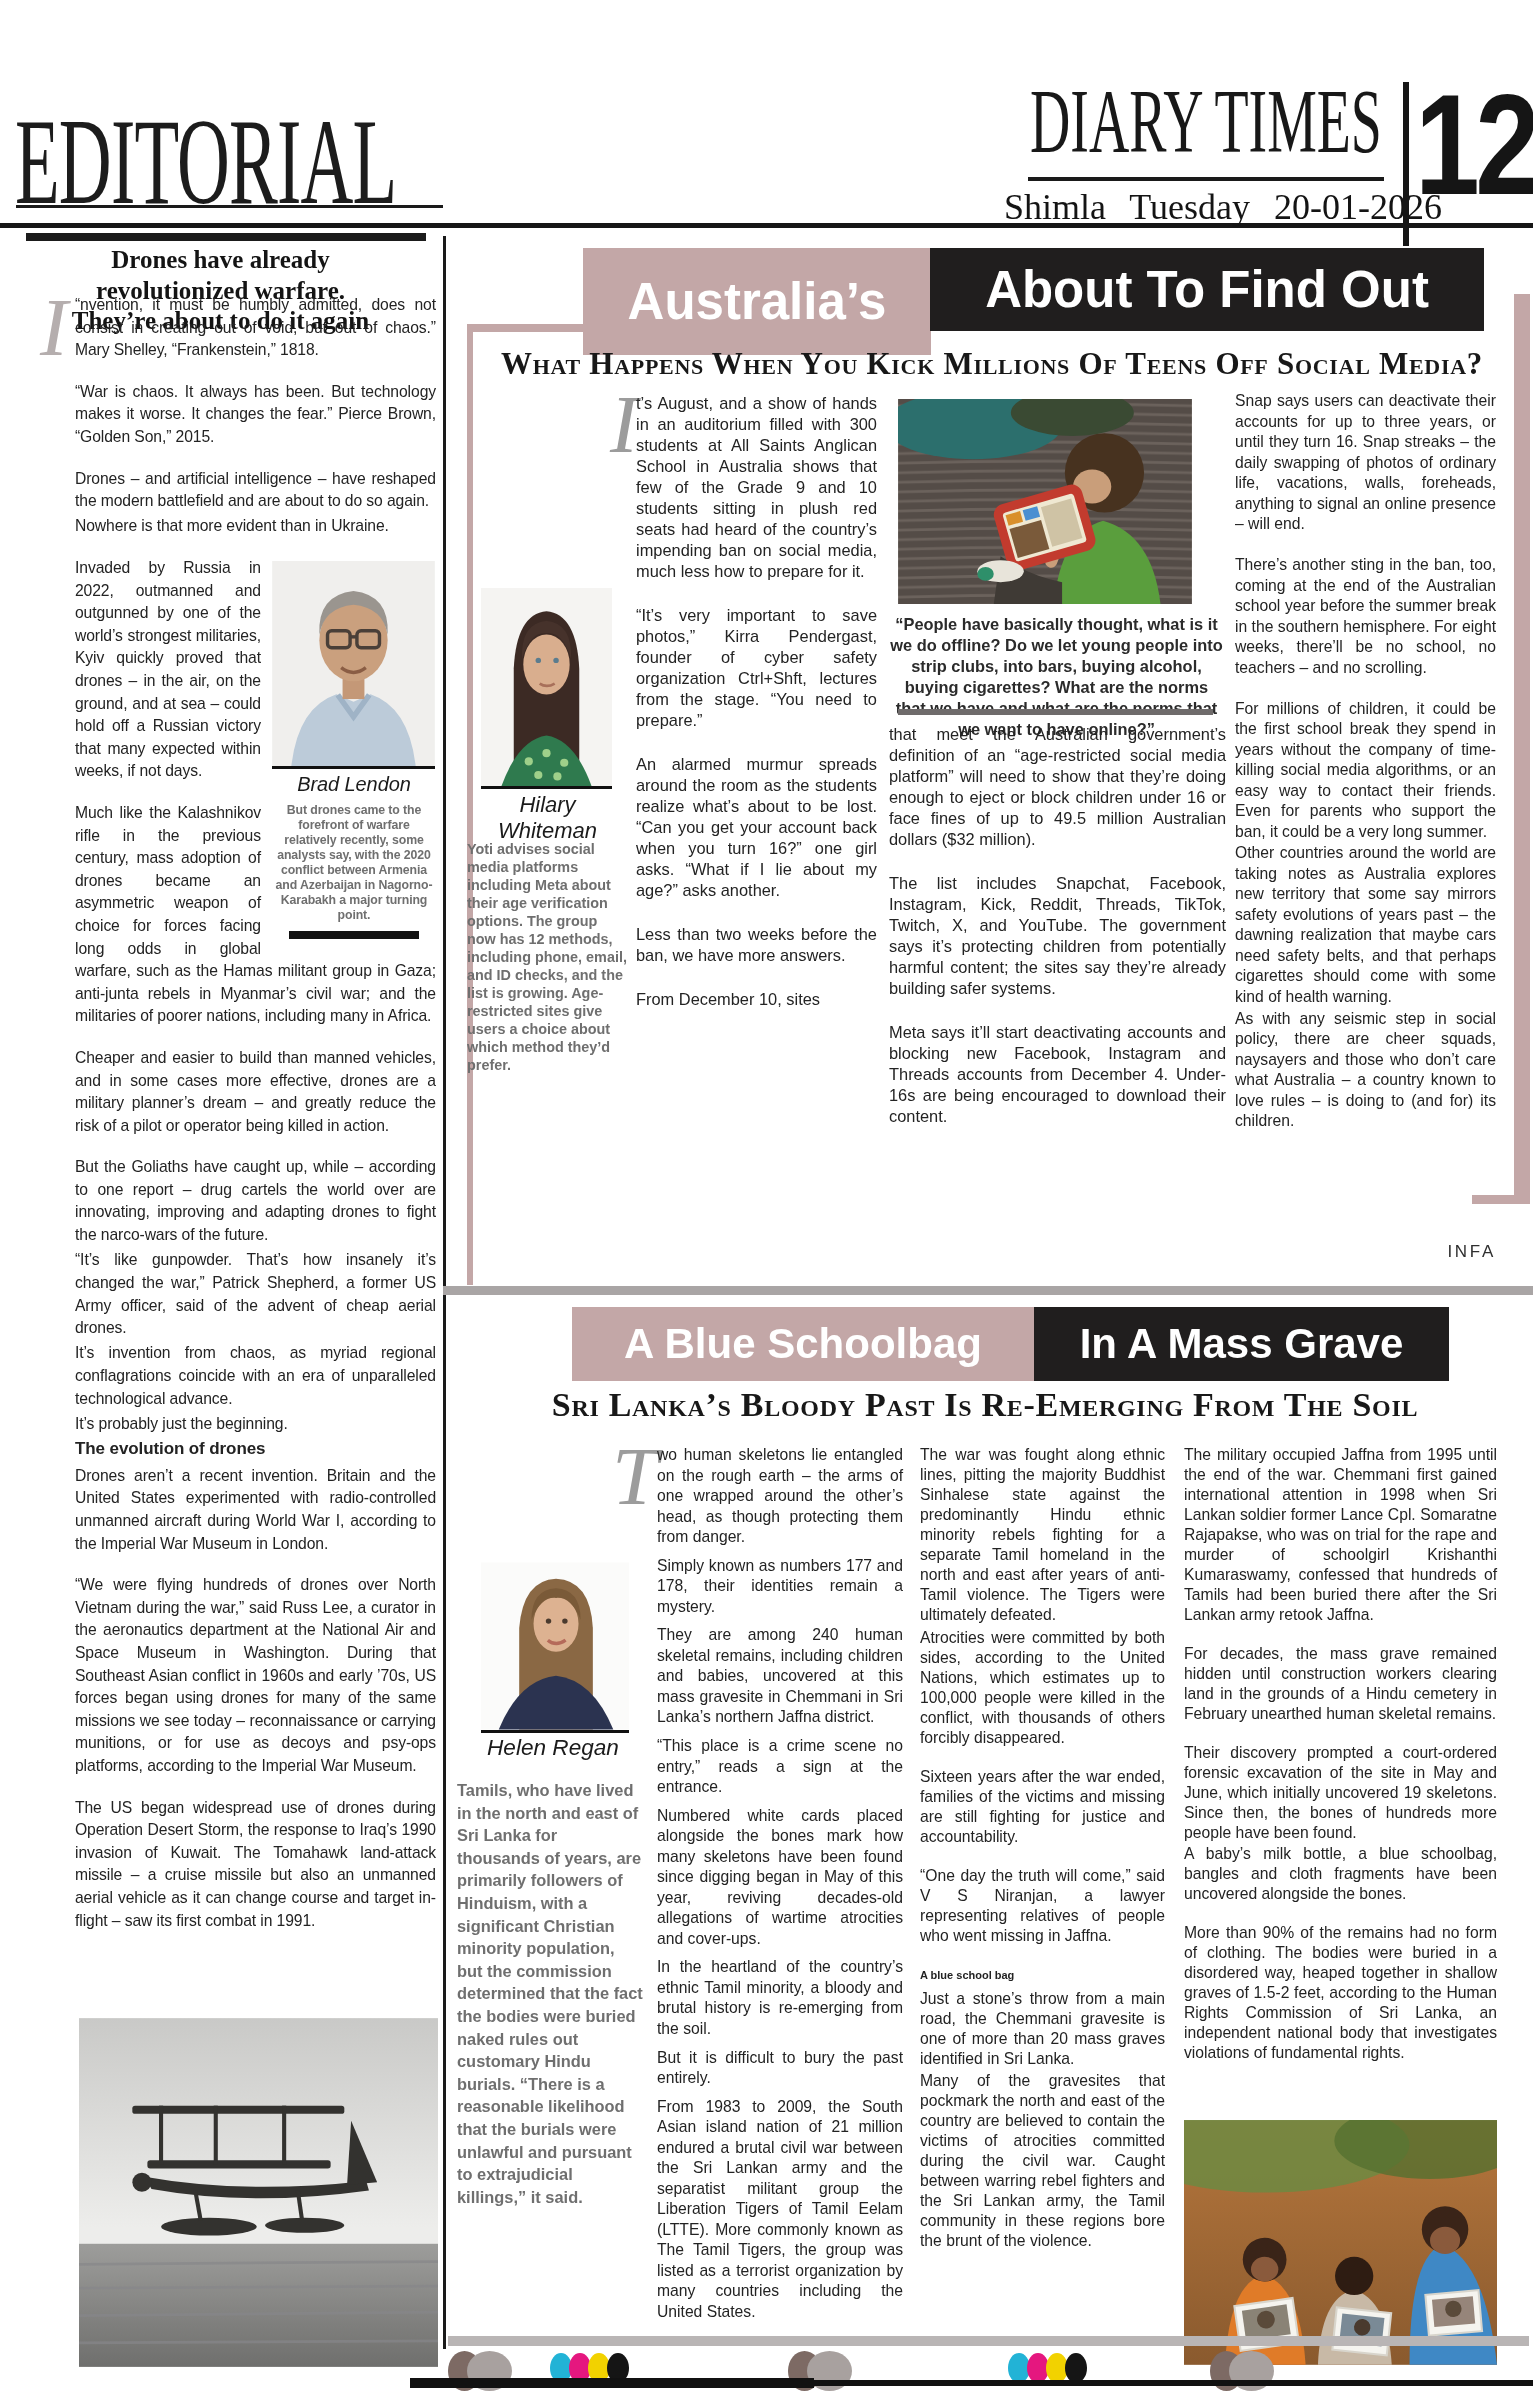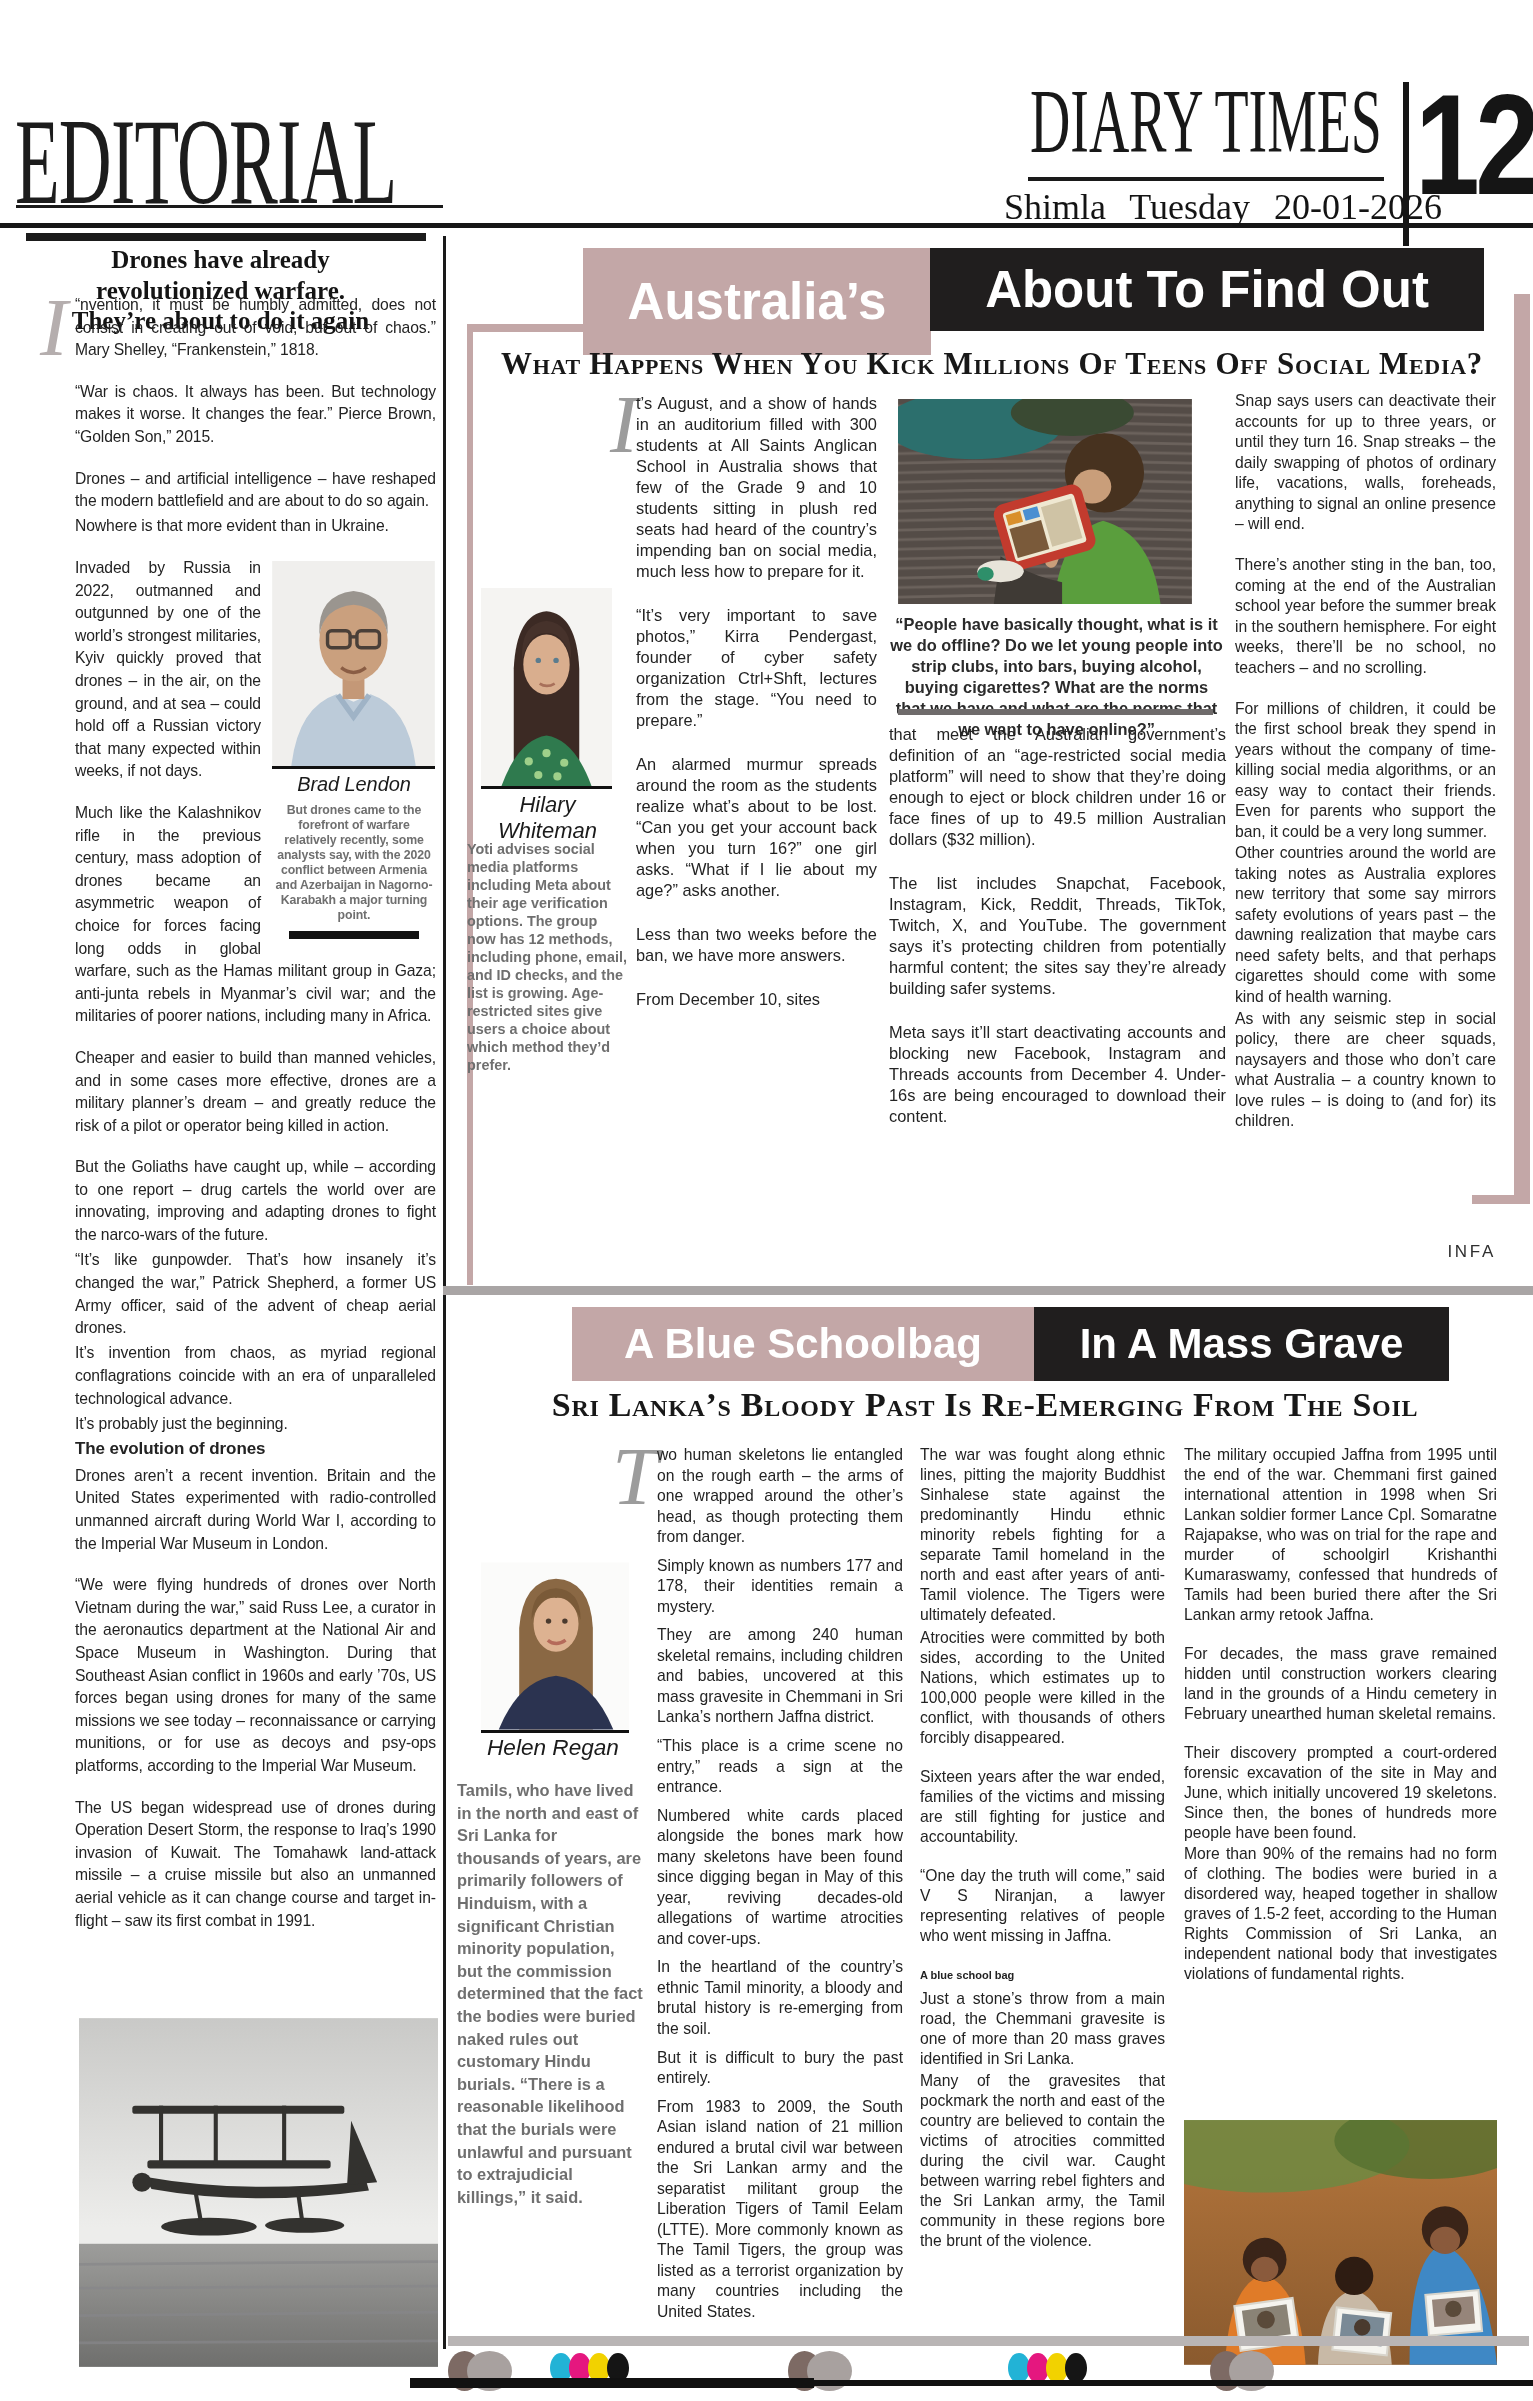--- a/index.html
+++ b/index.html
@@ -335,20 +335,21 @@
     <p>“One day the truth will come,” said V S Niranjan, a lawyer representing relatives of people who went missing in Jaffna.</p>
     <div class="colsub" style="font-size:11px;">A blue school bag</div>
     <p class="tight">Just a stone’s throw from a main road, the Chemmani gravesite is one of more than 20 mass graves identified in Sri Lanka.</p>
     <p>Many of the gravesites that pockmark the north and east of the country are believed to contain the victims of atrocities committed during the civil war. Caught between warring rebel fighters and the Sri Lankan army, the Tamil community in these regions bore the brunt of the violence.</p>
   </div>
 
   <div class="newscol sl-c3">
     <p>The military occupied Jaffna from 1995 until the end of the war. Chemmani first gained international attention in 1998 when Sri Lankan soldier former Lance Cpl. Somaratne Rajapakse, who was on trial for the rape and murder of schoolgirl Krishanthi Kumaraswamy, confessed that hundreds of Tamils had been buried there after the Sri Lankan army retook Jaffna.</p>
     <p>For decades, the mass grave remained hidden until construction workers clearing land in the grounds of a Hindu cemetery in February unearthed human skeletal remains.</p>
     <p class="tight">Their discovery prompted a court-ordered forensic excavation of the site in May and June, which initially uncovered 19 skeletons. Since then, the bones of hundreds more people have been found.</p>
+    <p>A baby’s milk bottle, a blue schoolbag, bangles and cloth fragments have been uncovered alongside the bones.</p>
     <p>More than 90% of the remains had no form of clothing. The bodies were buried in a disordered way, heaped together in shallow graves of 1.5-2 feet, according to the Human Rights Commission of Sri Lanka, an independent national body that investigates violations of fundamental rights.</p>
   </div>
 
   <div class="big-photo" style="left:1184px;top:2120px;width:313px;height:245px;">
     <svg viewBox="0 0 458 358" width="313" height="245">
       <defs>
         <linearGradient id="warmG" x1="0" y1="0" x2="0" y2="1">
           <stop offset="0" stop-color="#b5763c"></stop>
             <stop offset="1" stop-color="#8a5a2e"></stop>
         </linearGradient>

